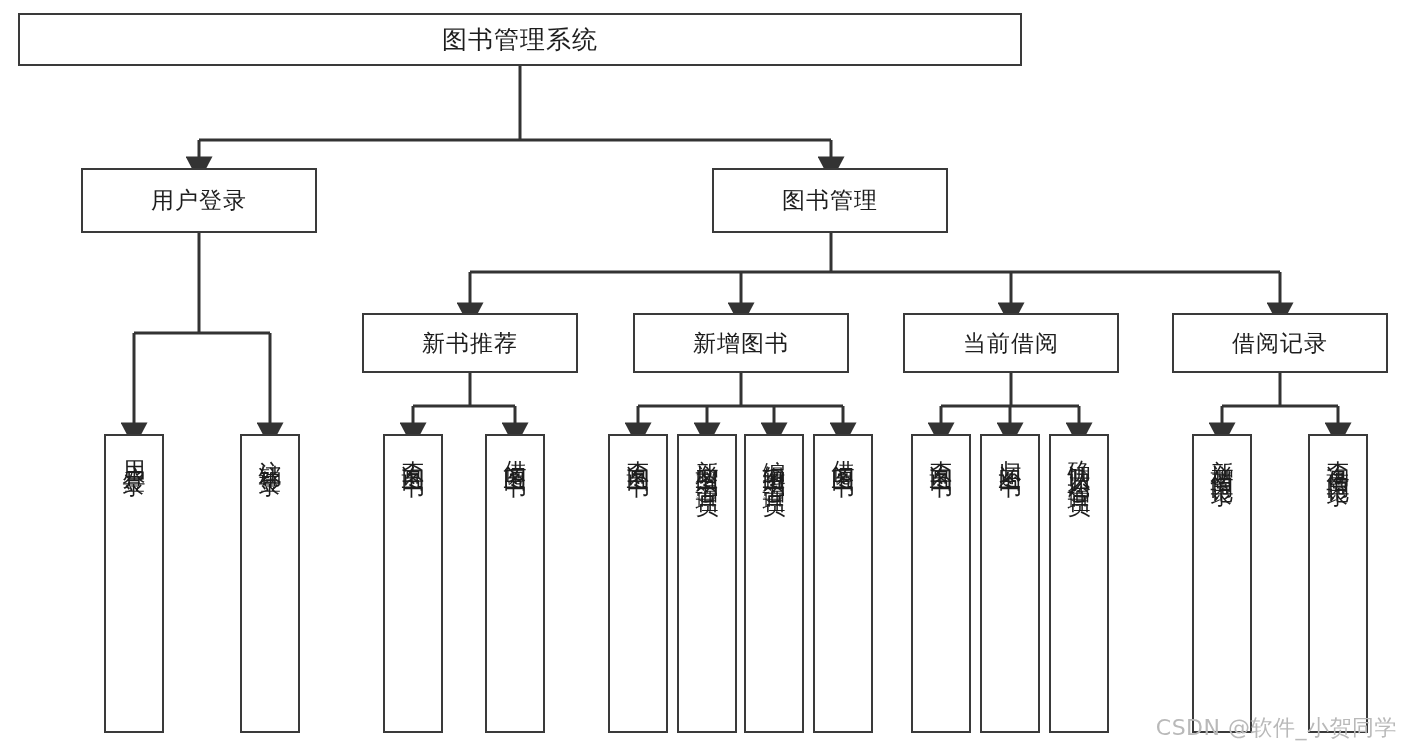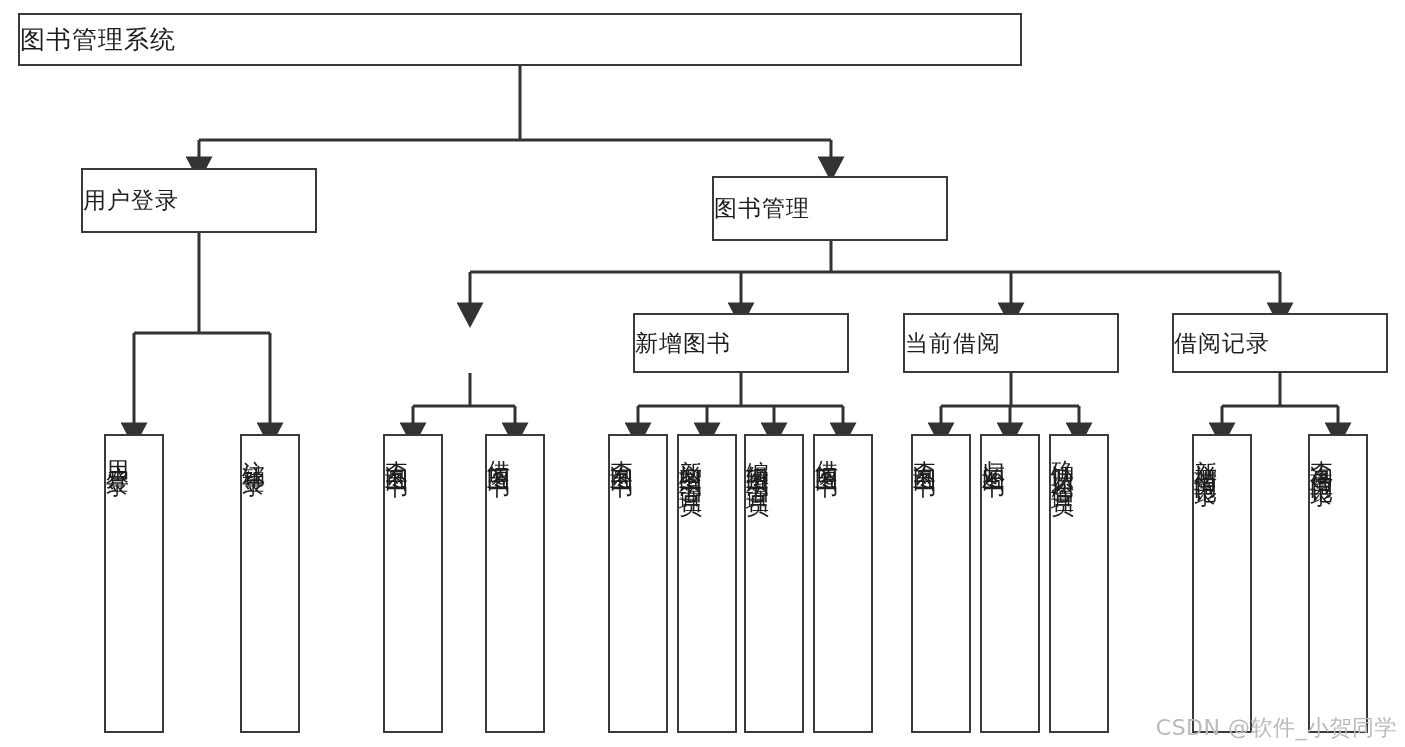--- a/index.html
+++ b/index.html
@@ -20,20 +20,21 @@
     width:1405px; height:747px;
     pointer-events:none;
   }
   .node{
     position:absolute;
     box-sizing:border-box;
     background:#ffffff;
     border:2.5px solid #3a3a3a;
     display:flex;
     align-items:center;
+    justify-content:center;
     color:#1d1d1d;
   }
   .node.level0{ font-size:25px; }
   .node.level1{ font-size:23px; }
   .node.level2{ font-size:23px; }
   .node.leaf{
     align-items:flex-start;
     padding-top:6px;
     font-size:23px;
   }
@@ -111,24 +112,27 @@
     </g>
   </svg>
 
   <div class="node level0" style="left:18px; top:13px; width:1004px; height:53px;">
     <span class="hlabel">图书管理系统</span>
   </div>
 
   <div class="node level1" style="left:81px; top:168px; width:236px; height:65px;">
     <span class="hlabel">用户登录</span>
   </div>
-  <div class="node level1" style="left:712px; top:168px; width:236px; height:65px;margin-top:8px;">
+  <div class="node level1" style="left:712px; top:168px; width:236px; height:65px;">
     <span class="hlabel">图书管理</span>
   </div>
 
+  <div class="node level2" style="left:362px; top:313px; width:216px; height:60px;">
+    <span class="hlabel">新书推荐</span>
+  </div>
   <div class="node level2" style="left:633px; top:313px; width:216px; height:60px;">
     <span class="hlabel">新增图书</span>
   </div>
   <div class="node level2" style="left:1172px; top:313px; width:216px; height:60px;">
     <span class="hlabel">借阅记录</span>
   </div>
   <div class="node level2" style="left:903px; top:313px; width:216px; height:60px;">
     <span class="hlabel">当前借阅</span>
   </div>
 

